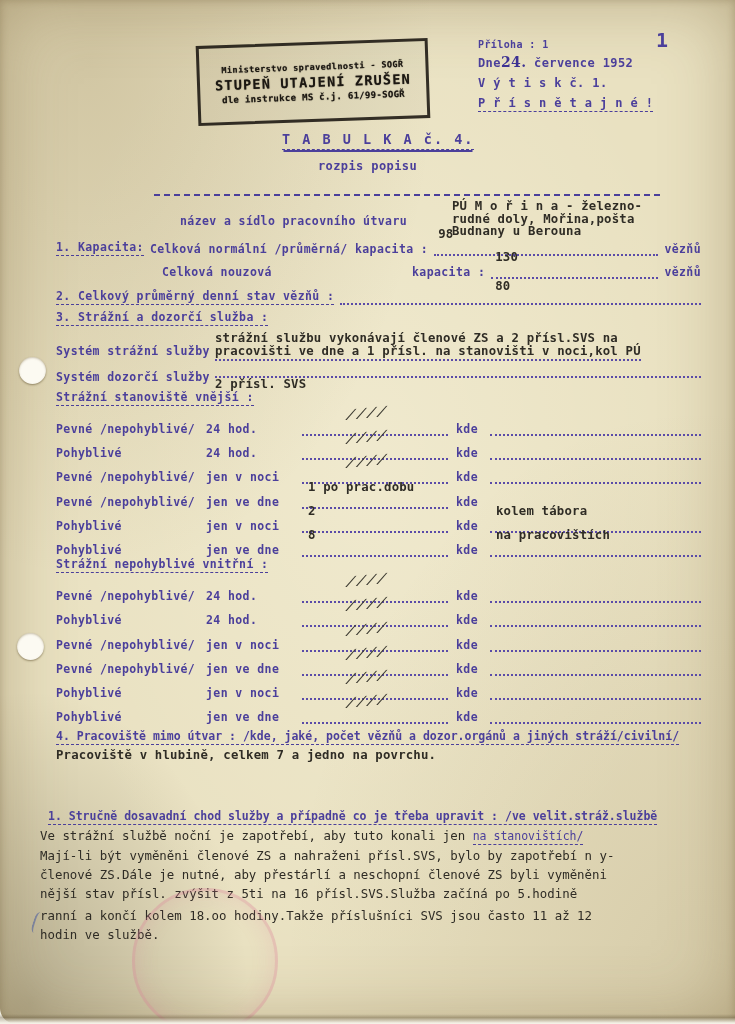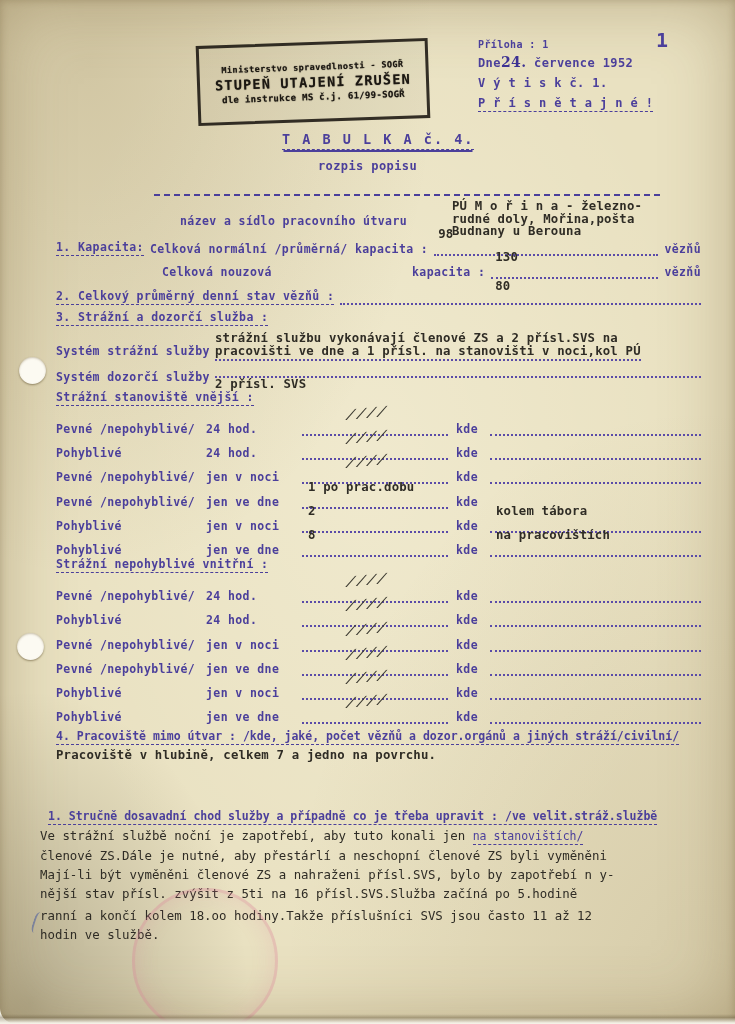--- a/index.html
+++ b/index.html
@@ -253,22 +253,22 @@
     <span class="pkde t purple">kde</span>
     <span class="pd2 dots"></span>
   </div>
 
   <div class="abs t purple u-dash" style="left:56px; top:730px; letter-spacing:0;">4. Pracoviště mimo útvar : /kde, jaké, počet vězňů a dozor.orgánů a jiných stráží/civilní/</div>
   <div class="abs bt ink" style="left:56px; top:748px;">Pracoviště v hlubině, celkem 7 a jedno na povrchu.</div>
 
   <div class="abs t purple u-dash" style="left:48px; top:810px; letter-spacing:0;">1. Stručně dosavadní chod služby a případně co je třeba upravit : /ve velit.stráž.službě</div>
   <div class="abs ink" style="left:40px; top:826px; line-height:19px; font-size:12.4px; font-weight:normal;">
     <div class="bodyline"><span>Ve strážní službě noční je zapotřebí, aby tuto konali jen</span> <span class="purple u-dash" style="font-size:11.5px;">na stanovištích/</span></div>
+    <div class="bodyline">Mají-li být vyměněni členové ZS a nahraženi přísl.SVS, bylo by zapotřebí n y-</div>
     <div class="bodyline">členové ZS.Dále je nutné, aby přestárlí a neschopní členové ZS byli vyměněni</div>
-    <div class="bodyline">Mají-li být vyměněni členové ZS a nahraženi přísl.SVS, bylo by zapotřebí n y-</div>
     <div class="bodyline">nější stav přísl. zvýšit z 5ti na 16 přísl.SVS.Služba začíná po 5.hodině</div>
     <div class="bodyline" style="margin-top:3px;">ranní a končí kolem 18.oo hodiny.Takže příslušníci SVS jsou často 11 až 12</div>
     <div class="bodyline">hodin ve službě.</div>
   </div>
 
   <div class="pinkstamp"></div>
   <div class="pencil"></div>
 
 </div>
 

